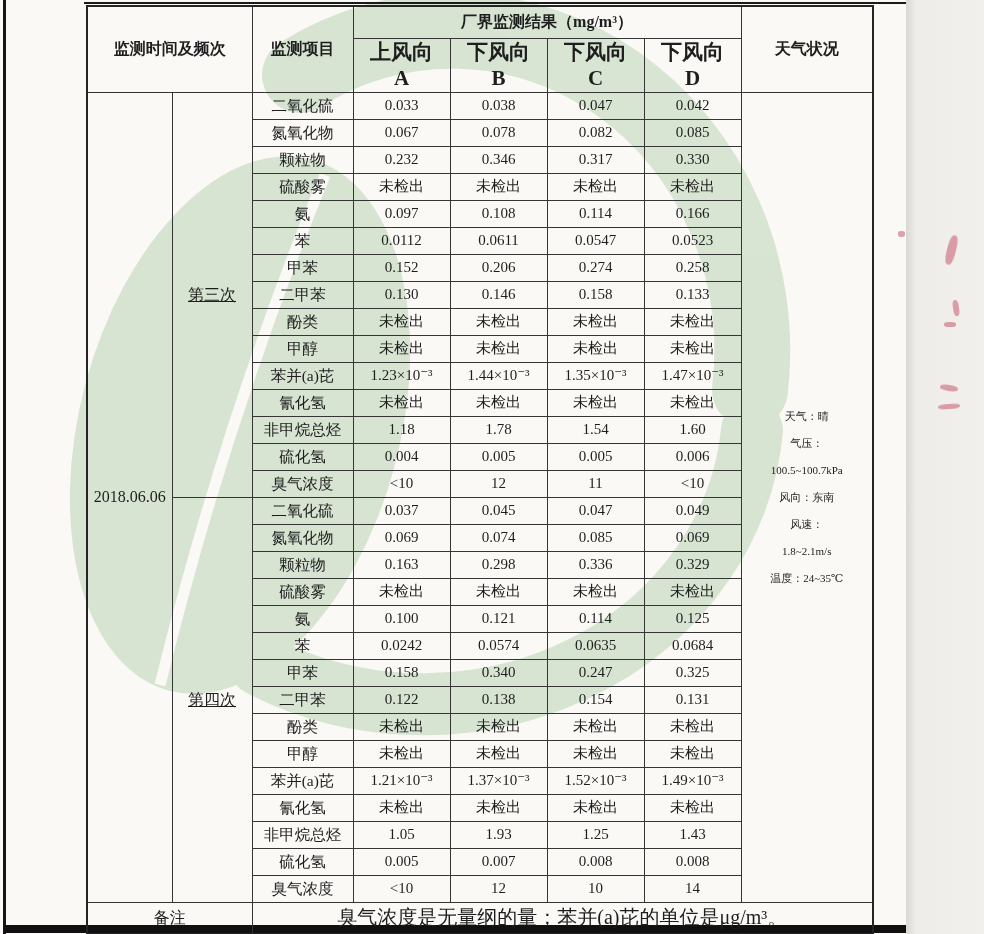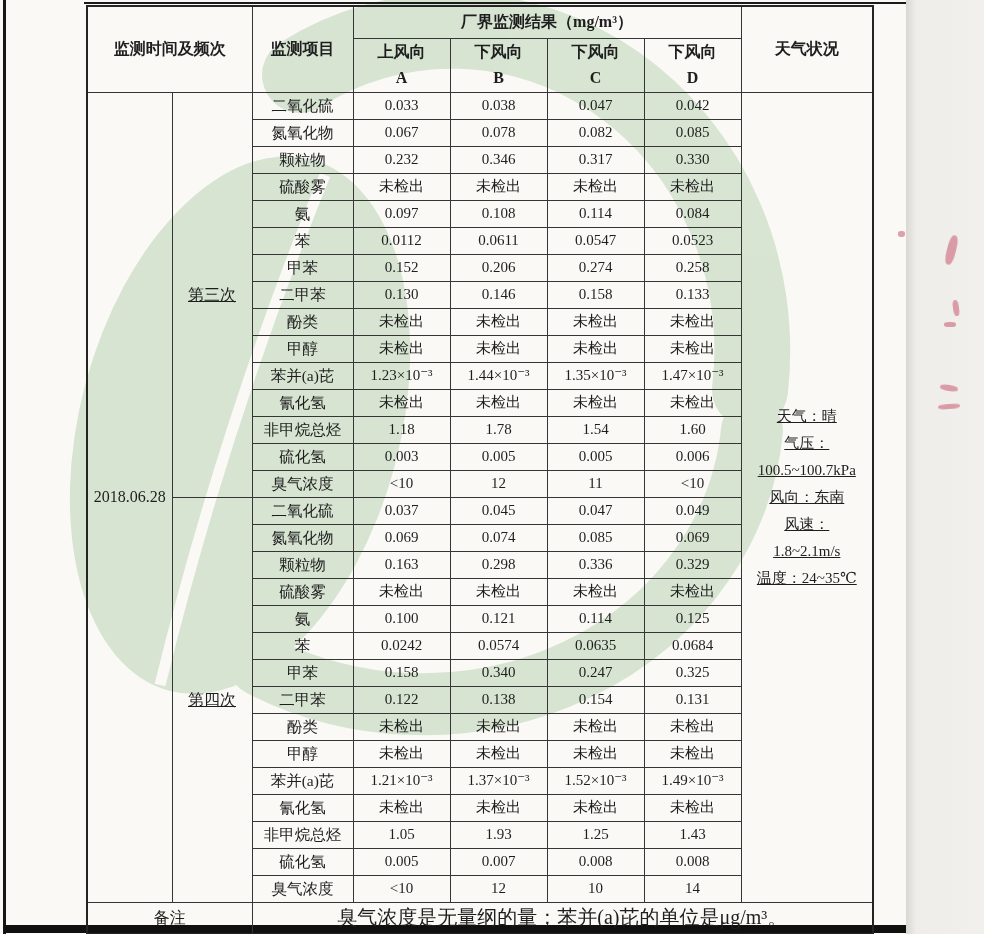--- a/index.html
+++ b/index.html
@@ -27,27 +27,27 @@
     border-collapse:collapse;table-layout:fixed;background:transparent;
     border:2px solid #242424;
   }
   .report th,.report td{
     border:1px solid #353535;text-align:center;vertical-align:middle;
     padding:0;font-weight:normal;line-height:1.25;
   }
   .report thead th{font-weight:bold;font-size:16px;margin-top:48px;}
   .hrow1{height:32px;}
   .hrow2{height:54px;}
-  .hrow2 th div{line-height:26px;font-weight:bold;font-size:16px;}
+  .hrow2 th div{line-height:26px;font-weight:bold;font-size:21px;}
   .report tbody tr{height:27px;font-size:15px;}
   .item-cell{font-size:15.5px;margin-top:6px;}
   .val-cell{font-size:15px;}
   .date-cell{font-size:16px;}
   .batch-cell{font-size:16px;text-decoration:underline;}
-  .weather-cell{text-align:left;padding-left:7px;font-size:15px;text-decoration:underline;}
+  .weather-cell{text-align:left;padding-left:7px;font-size:11px;}
   .weather-inner div{line-height:27px;white-space:nowrap;}
   .remark-row{height:32px;}
   .remark-label{font-weight:bold;font-size:16px;}
   .remark-text{text-align:left;padding-left:10px;font-size:20px;}
 </style>
 </head>
 <body>
 
 <div class="page">
 
@@ -104,21 +104,21 @@
           <div>C</div>
         </th>
         <th>
           <div>下风向</div>
           <div>D</div>
         </th>
       </tr>
     </thead>
     <tbody id="tbody">
         <tr>
-          <td class="date-cell" rowspan="30">2018.06.28</td>
+          <td class="date-cell" rowspan="30">2018.06.06</td>
           <td class="batch-cell" rowspan="15">第三次</td>
           <td class="item-cell">二氧化硫</td>
           <td class="val-cell">0.033</td>
           <td class="val-cell">0.038</td>
           <td class="val-cell">0.047</td>
           <td class="val-cell">0.042</td>
           <td class="weather-cell" rowspan="30">
             <div class="weather-inner">
               <div>天气：晴</div>
               <div>气压：</div>
@@ -149,21 +149,21 @@
           <td class="val-cell">未检出</td>
           <td class="val-cell">未检出</td>
           <td class="val-cell">未检出</td>
           <td class="val-cell">未检出</td>
         </tr>
         <tr>
           <td class="item-cell">氨</td>
           <td class="val-cell">0.097</td>
           <td class="val-cell">0.108</td>
           <td class="val-cell">0.114</td>
-          <td class="val-cell">0.084</td>
+          <td class="val-cell">0.166</td>
         </tr>
         <tr>
           <td class="item-cell">苯</td>
           <td class="val-cell">0.0112</td>
           <td class="val-cell">0.0611</td>
           <td class="val-cell">0.0547</td>
           <td class="val-cell">0.0523</td>
         </tr>
         <tr>
           <td class="item-cell">甲苯</td>
@@ -209,21 +209,21 @@
         </tr>
         <tr>
           <td class="item-cell">非甲烷总烃</td>
           <td class="val-cell">1.18</td>
           <td class="val-cell">1.78</td>
           <td class="val-cell">1.54</td>
           <td class="val-cell">1.60</td>
         </tr>
         <tr>
           <td class="item-cell">硫化氢</td>
-          <td class="val-cell">0.003</td>
+          <td class="val-cell">0.004</td>
           <td class="val-cell">0.005</td>
           <td class="val-cell">0.005</td>
           <td class="val-cell">0.006</td>
         </tr>
         <tr>
           <td class="item-cell">臭气浓度</td>
           <td class="val-cell">&lt;10</td>
           <td class="val-cell">12</td>
           <td class="val-cell">11</td>
           <td class="val-cell">&lt;10</td>

